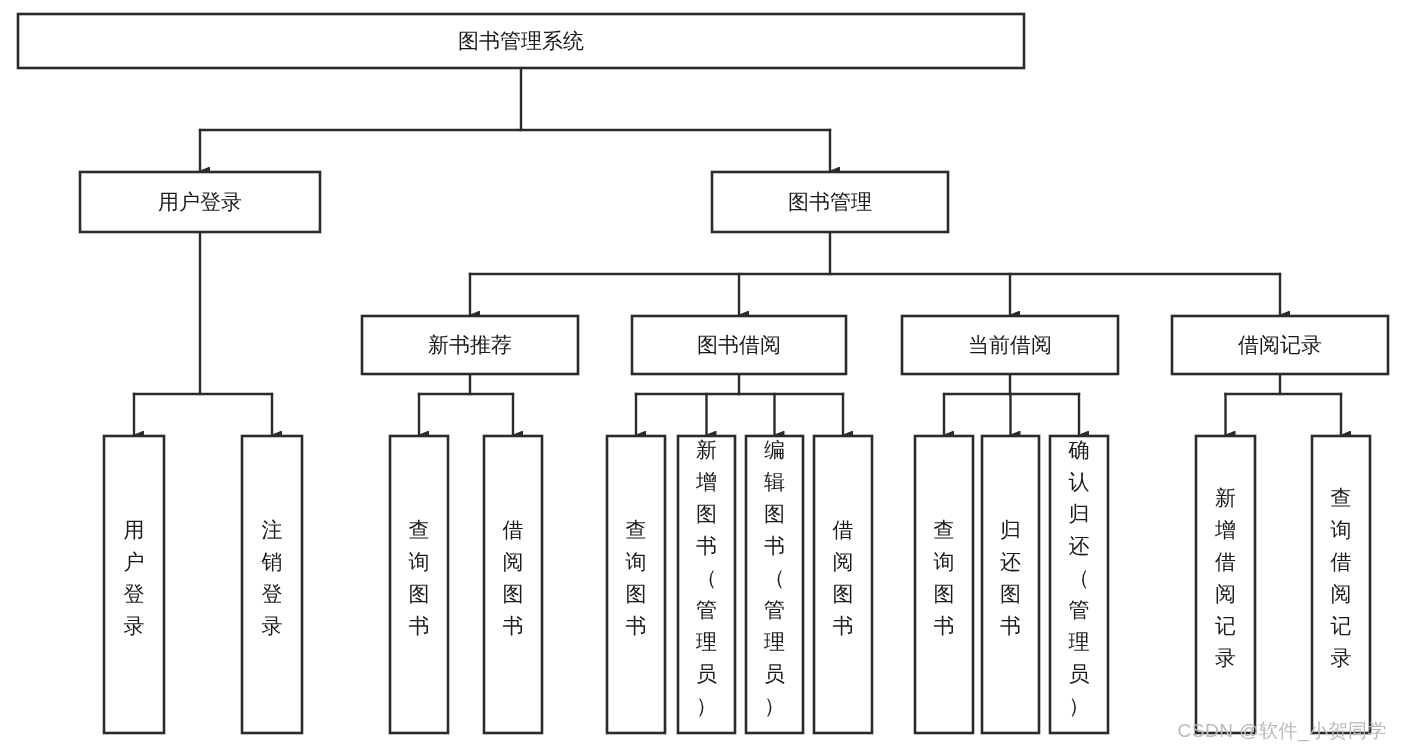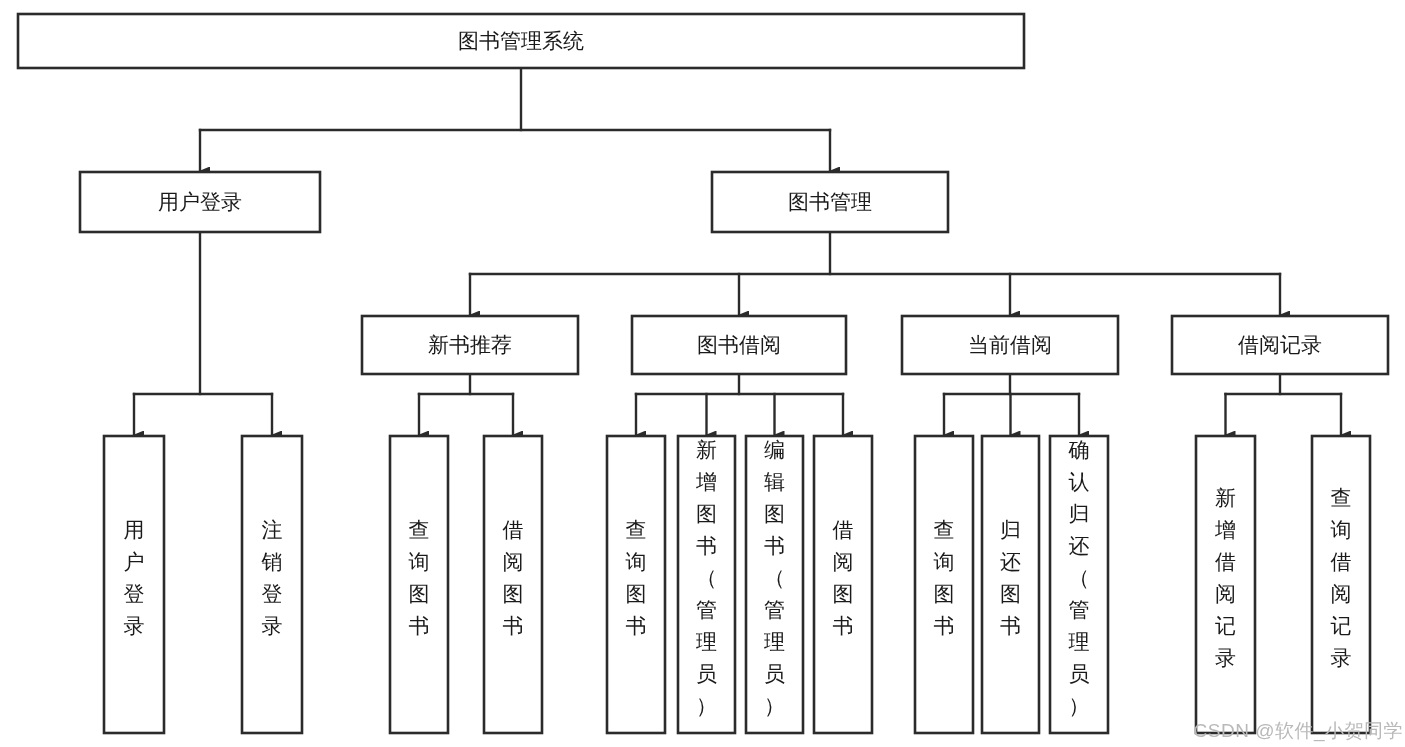--- a/index.html
+++ b/index.html
@@ -45,21 +45,21 @@
     dominant-baseline: middle;
   }
   .node-label-vertical {
     fill: #1a1a1a;
     font-family: "Liberation Sans", "DejaVu Sans", sans-serif;
     font-size: 21px;
     text-anchor: middle;
   }
   .watermark {
     position: absolute;
-    right: 2px;
+    right: 18px;
     bottom: 3px;
     font-family: "Liberation Sans", "DejaVu Sans", sans-serif;
     font-size: 19px;
     color: #b9b9b9;
     white-space: nowrap;
     letter-spacing: 0.5px;
     user-select: none;
   }
 </style>
 </head>

